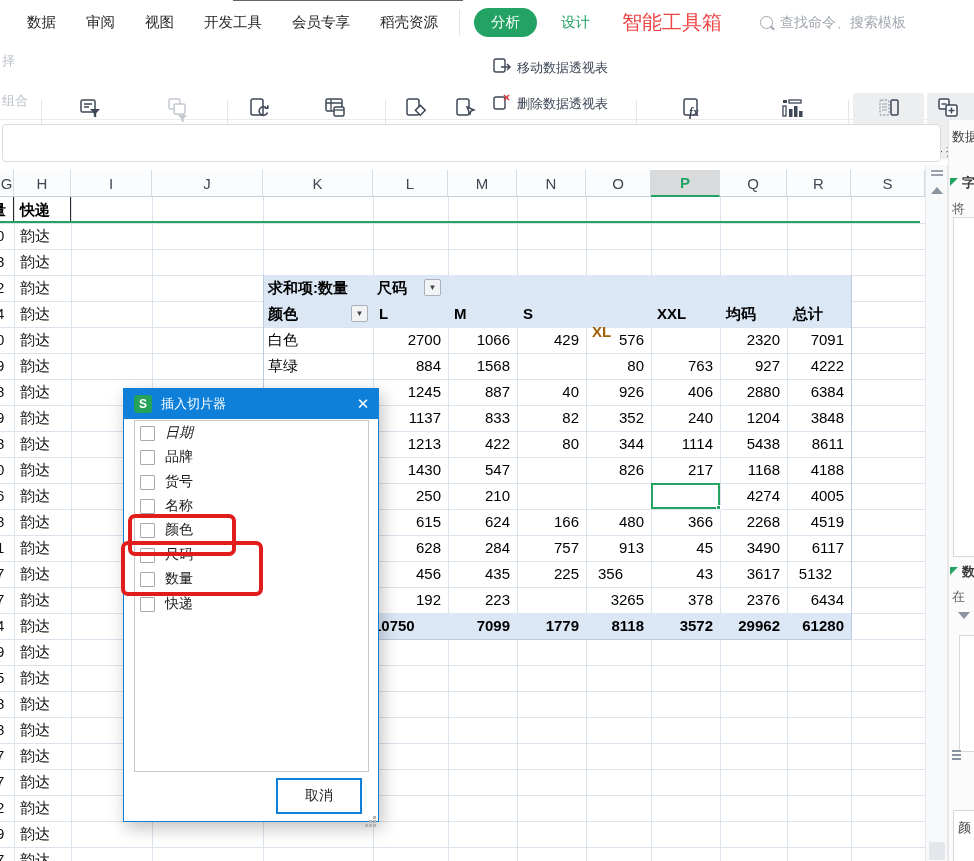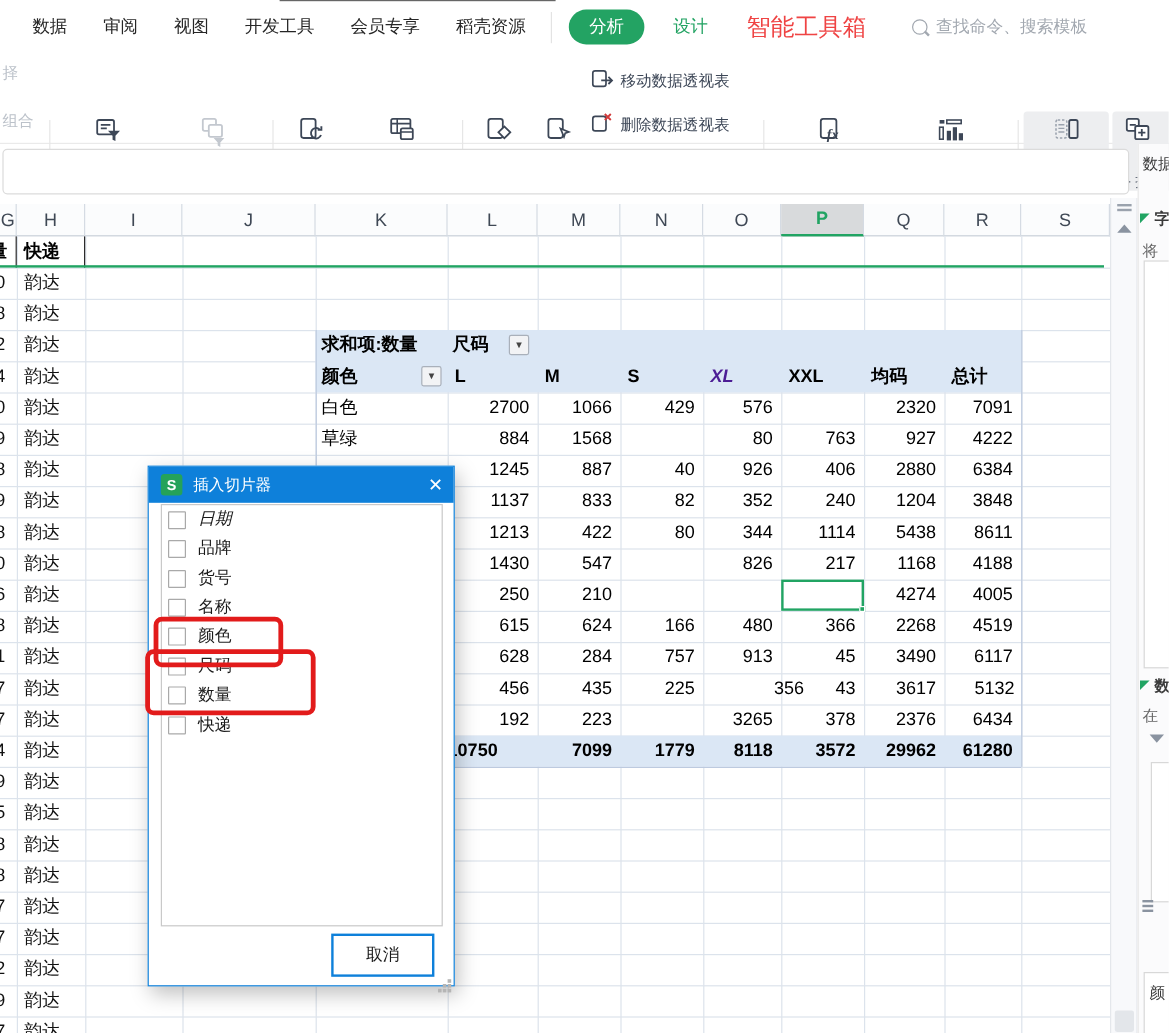--- a/index.html
+++ b/index.html
@@ -376,21 +376,21 @@
     <div class="abs" style="left: 263px; top: 275px; width: 588px; height: 26px; background: rgb(219, 231, 245);"></div>
     <div class="abs" style="left: 268px; top: 275px; height: 26px; line-height: 26px; font-size: 15px; font-weight: bold; color: rgb(0, 0, 0);">求和项:数量</div>
     <div class="abs" style="left: 377px; top: 275px; height: 26px; line-height: 26px; font-size: 15px; font-weight: bold; color: rgb(0, 0, 0);">尺码</div>
     <div class="abs" style="left: 424px; top: 279px; width: 17px; height: 17px; background: rgb(242, 243, 245); border: 1px solid rgb(169, 176, 186); border-radius: 2px; box-sizing: border-box; display: flex; align-items: center; justify-content: center; font-size: 8px; color: rgb(68, 68, 68);">▼</div>
     <div class="abs" style="left: 263px; top: 301px; width: 588px; height: 26px; background: rgb(219, 231, 245);"></div>
     <div class="abs" style="left: 268px; top: 301px; height: 26px; line-height: 26px; font-size: 15px; font-weight: bold; color: rgb(0, 0, 0);">颜色</div>
     <div class="abs" style="left: 351px; top: 305px; width: 17px; height: 17px; background: rgb(242, 243, 245); border: 1px solid rgb(169, 176, 186); border-radius: 2px; box-sizing: border-box; display: flex; align-items: center; justify-content: center; font-size: 8px; color: rgb(68, 68, 68);">▼</div>
     <div class="abs" style="left: 379px; top: 301px; height: 26px; line-height: 26px; font-size: 15px; font-weight: bold; color: rgb(0, 0, 0);">L</div>
     <div class="abs" style="left: 454px; top: 301px; height: 26px; line-height: 26px; font-size: 15px; font-weight: bold; color: rgb(0, 0, 0);">M</div>
     <div class="abs" style="left: 523px; top: 301px; height: 26px; line-height: 26px; font-size: 15px; font-weight: bold; color: rgb(0, 0, 0);">S</div>
-    <div class="abs" style="left: 592px; top: 301px; height: 26px; line-height: 26px; font-size: 15px; font-weight: bold; color: #4c1d95; font-style: italic;">XL</div>
+    <div class="abs" style="left: 592px; top: 319px; height: 26px; line-height: 26px; font-size: 15px; font-weight: bold; color: #a16207;">XL</div>
     <div class="abs" style="left: 657px; top: 301px; height: 26px; line-height: 26px; font-size: 15px; font-weight: bold; color: rgb(0, 0, 0);">XXL</div>
     <div class="abs" style="left: 726px; top: 301px; height: 26px; line-height: 26px; font-size: 15px; font-weight: bold; color: rgb(0, 0, 0);">均码</div>
     <div class="abs" style="left: 793px; top: 301px; height: 26px; line-height: 26px; font-size: 15px; font-weight: bold; color: rgb(0, 0, 0);">总计</div>
     <div class="abs" style="left: 268px; top: 327px; height: 26px; line-height: 26px; font-size: 15px; color: rgb(0, 0, 0);">白色</div>
     <div class="abs" style="left: 373px; top: 327px; width: 68px; height: 26px; line-height: 26px; font-size: 15px; color: rgb(0, 0, 0); text-align: right;">2700</div>
     <div class="abs" style="left: 448px; top: 327px; width: 62px; height: 26px; line-height: 26px; font-size: 15px; color: rgb(0, 0, 0); text-align: right;">1066</div>
     <div class="abs" style="left: 517px; top: 327px; width: 62px; height: 26px; line-height: 26px; font-size: 15px; color: rgb(0, 0, 0); text-align: right;">429</div>
     <div class="abs" style="left: 586px; top: 327px; width: 58px; height: 26px; line-height: 26px; font-size: 15px; color: rgb(0, 0, 0); text-align: right;">576</div>
     <div class="abs" style="left: 720px; top: 327px; width: 60px; height: 26px; line-height: 26px; font-size: 15px; color: rgb(0, 0, 0); text-align: right;">2320</div>
     <div class="abs" style="left: 787px; top: 327px; width: 57px; height: 26px; line-height: 26px; font-size: 15px; color: rgb(0, 0, 0); text-align: right;">7091</div>
@@ -442,24 +442,24 @@
     <div class="abs" style="left: 373px; top: 535px; width: 68px; height: 26px; line-height: 26px; font-size: 15px; color: rgb(0, 0, 0); text-align: right;">628</div>
     <div class="abs" style="left: 448px; top: 535px; width: 62px; height: 26px; line-height: 26px; font-size: 15px; color: rgb(0, 0, 0); text-align: right;">284</div>
     <div class="abs" style="left: 517px; top: 535px; width: 62px; height: 26px; line-height: 26px; font-size: 15px; color: rgb(0, 0, 0); text-align: right;">757</div>
     <div class="abs" style="left: 586px; top: 535px; width: 58px; height: 26px; line-height: 26px; font-size: 15px; color: rgb(0, 0, 0); text-align: right;">913</div>
     <div class="abs" style="left: 651px; top: 535px; width: 62px; height: 26px; line-height: 26px; font-size: 15px; color: rgb(0, 0, 0); text-align: right;">45</div>
     <div class="abs" style="left: 720px; top: 535px; width: 60px; height: 26px; line-height: 26px; font-size: 15px; color: rgb(0, 0, 0); text-align: right;">3490</div>
     <div class="abs" style="left: 787px; top: 535px; width: 57px; height: 26px; line-height: 26px; font-size: 15px; color: rgb(0, 0, 0); text-align: right;">6117</div>
     <div class="abs" style="left: 373px; top: 561px; width: 68px; height: 26px; line-height: 26px; font-size: 15px; color: rgb(0, 0, 0); text-align: right;">456</div>
     <div class="abs" style="left: 448px; top: 561px; width: 62px; height: 26px; line-height: 26px; font-size: 15px; color: rgb(0, 0, 0); text-align: right;">435</div>
     <div class="abs" style="left: 517px; top: 561px; width: 62px; height: 26px; line-height: 26px; font-size: 15px; color: rgb(0, 0, 0); text-align: right;">225</div>
-    <div class="abs" style="left: 612px; top: 561px; width: 58px; height: 26px; line-height: 26px; font-size: 15px; color: rgb(0, 0, 0); text-align: right;">356</div>
+    <div class="abs" style="left: 565px; top: 561px; width: 58px; height: 26px; line-height: 26px; font-size: 15px; color: rgb(0, 0, 0); text-align: right;">356</div>
     <div class="abs" style="left: 651px; top: 561px; width: 62px; height: 26px; line-height: 26px; font-size: 15px; color: rgb(0, 0, 0); text-align: right;">43</div>
     <div class="abs" style="left: 720px; top: 561px; width: 60px; height: 26px; line-height: 26px; font-size: 15px; color: rgb(0, 0, 0); text-align: right;">3617</div>
-    <div class="abs" style="left: 812px; top: 561px; width: 57px; height: 26px; line-height: 26px; font-size: 15px; color: rgb(0, 0, 0); text-align: left;">5132</div>
+    <div class="abs" style="left: 787px; top: 561px; width: 57px; height: 26px; line-height: 26px; font-size: 15px; color: rgb(0, 0, 0); text-align: center;">5132</div>
     <div class="abs" style="left: 373px; top: 587px; width: 68px; height: 26px; line-height: 26px; font-size: 15px; color: rgb(0, 0, 0); text-align: right;">192</div>
     <div class="abs" style="left: 448px; top: 587px; width: 62px; height: 26px; line-height: 26px; font-size: 15px; color: rgb(0, 0, 0); text-align: right;">223</div>
     <div class="abs" style="left: 586px; top: 587px; width: 58px; height: 26px; line-height: 26px; font-size: 15px; color: rgb(0, 0, 0); text-align: right;">3265</div>
     <div class="abs" style="left: 651px; top: 587px; width: 62px; height: 26px; line-height: 26px; font-size: 15px; color: rgb(0, 0, 0); text-align: right;">378</div>
     <div class="abs" style="left: 720px; top: 587px; width: 60px; height: 26px; line-height: 26px; font-size: 15px; color: rgb(0, 0, 0); text-align: right;">2376</div>
     <div class="abs" style="left: 787px; top: 587px; width: 57px; height: 26px; line-height: 26px; font-size: 15px; color: rgb(0, 0, 0); text-align: right;">6434</div>
     <div class="abs" style="left: 263px; top: 613px; width: 588px; height: 26px; background: rgb(219, 231, 245);"></div>
     <div class="abs" style="left: 373px; top: 613px; width: 68px; height: 26px; line-height: 26px; font-size: 15px; font-weight: bold; color: rgb(0, 0, 0); ">10750</div>
     <div class="abs" style="left: 448px; top: 613px; width: 62px; height: 26px; line-height: 26px; font-size: 15px; font-weight: bold; color: rgb(0, 0, 0); text-align: right;">7099</div>
     <div class="abs" style="left: 517px; top: 613px; width: 62px; height: 26px; line-height: 26px; font-size: 15px; font-weight: bold; color: rgb(0, 0, 0); text-align: right;">1779</div>

